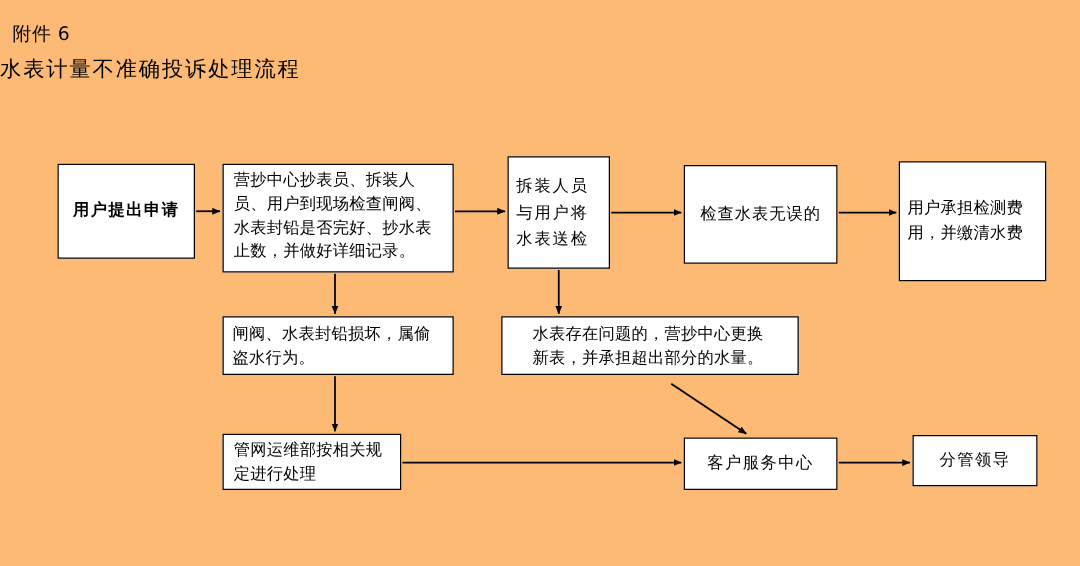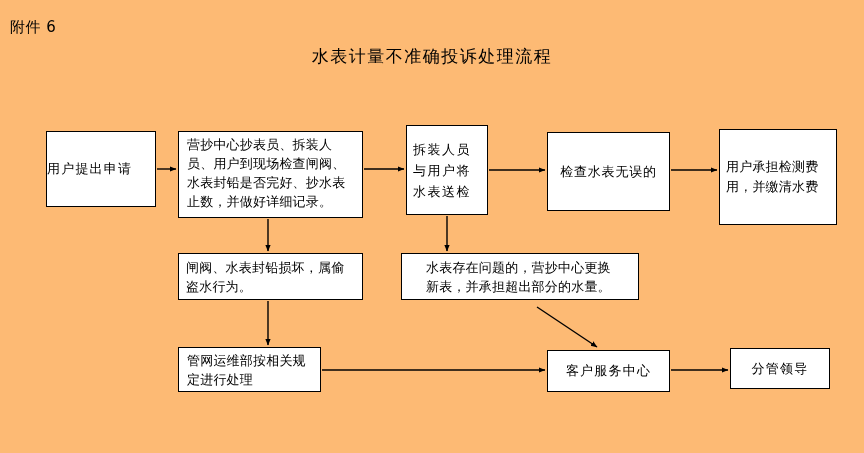--- a/index.html
+++ b/index.html
@@ -32,21 +32,21 @@
     font-size: 15px;
     line-height: 18px;
     letter-spacing: 0.5px;
     white-space: nowrap;
   }
   .chart-title {
     position: absolute;
     left: 0;
     top: 45px;
     width: 864px;
-    text-align: center;
+    text-align: left;
     font-size: 17px;
     line-height: 22px;
     letter-spacing: 1.5px;
     white-space: nowrap;
   }
   .node {
     position: absolute;
     box-sizing: border-box;
     border: 1.4px solid #000000;
     background: #ffffff;
@@ -57,23 +57,25 @@
   .node .node-text {
     display: block;
     width: 100%;
   }
   
   .n-apply {
     left: 46px; top: 131px; width: 110px; height: 76px;
     justify-content: center;
   }
   .n-apply .node-text {
+    text-align: center;
     font-size: 13px;
     line-height: 18px;
     letter-spacing: 1.2px;
+    font-weight: bold;
   }
   .n-inspect {
     left: 178px; top: 131px; width: 185px; height: 87px;
     padding: 3px 7px 6px 8px;
   }
   .n-inspect .node-text {
     text-align: left;
     font-size: 13px;
     line-height: 19px;
     letter-spacing: 0.2px;

